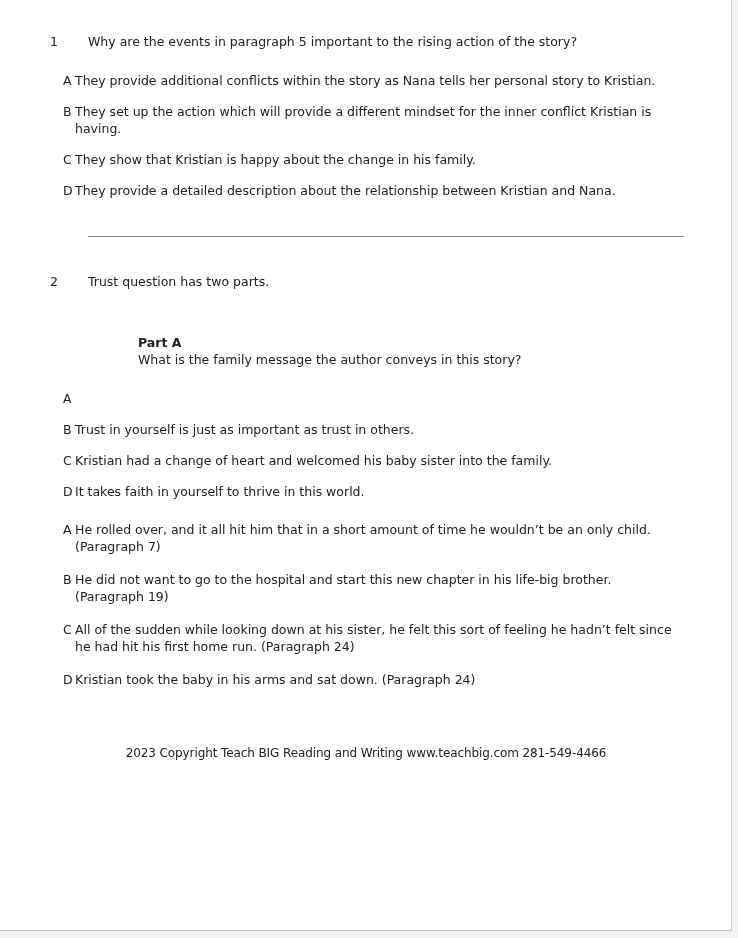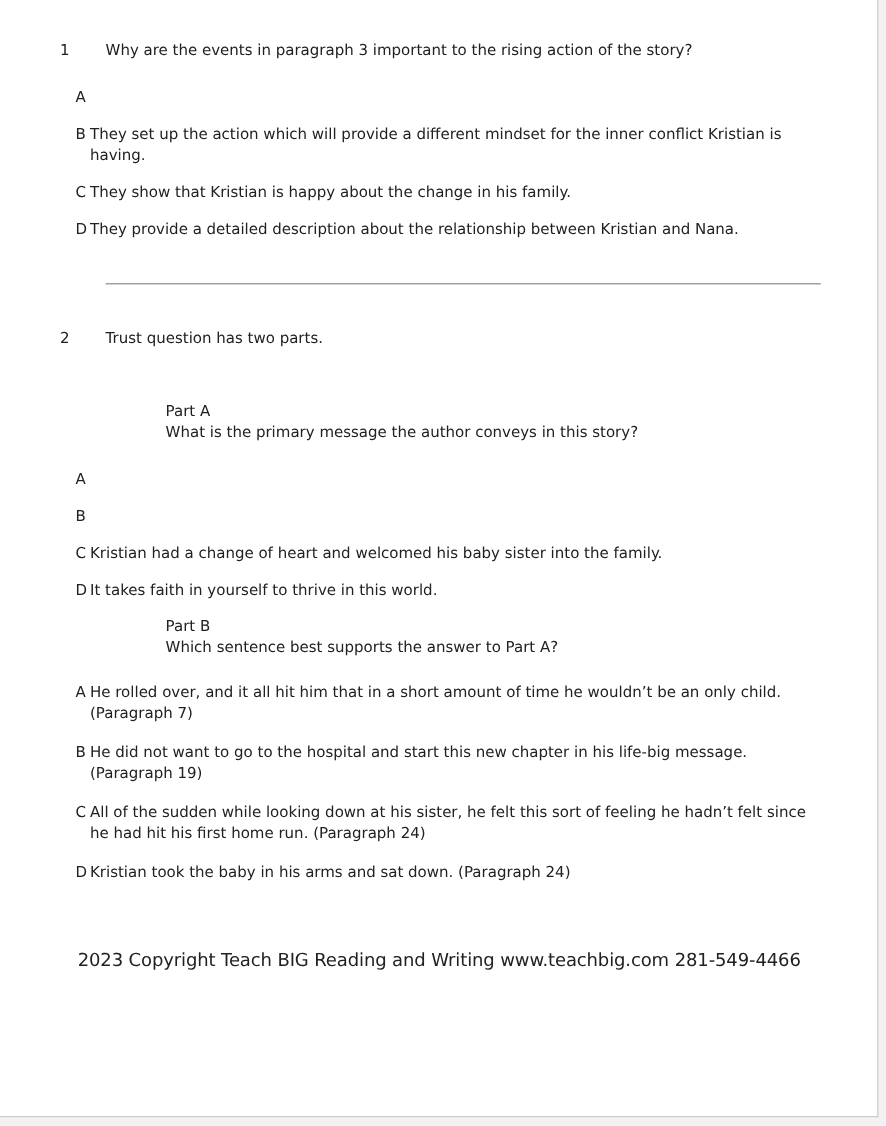--- a/index.html
+++ b/index.html
@@ -36,55 +36,56 @@
 
   .divider {
     border: none;
     border-top: 1.5px solid #8a8a8a;
     margin: 37px 47px 0 88px;
   }
 
   .q2-row { margin-top: 36px; }
 
   .part-head { padding-left: 88px; margin-top: 44px; }
-  .part-title { font-weight: normal; }
+  .part-title { font-weight: bold; }
   .part-question { max-width: 600px; }
 
   .pa-opts .opt-a { margin-top: 22px; }
   .pa-opts .opt + .opt { margin-top: 14px; }
 
   .part-b-head { margin-top: 13px; }
 
   .pb-opts .opt-a { margin-top: 21px; }
   .pb-opts .opt + .opt { margin-top: 16px; }
   .quote { }
   .cite { font-style: normal; }
 
   .footer {
     margin-top: 57px;
     width: 732px;
     text-align: center;
-    font-size: 15px;
+    font-size: 12px;
     letter-spacing: -0.1px;
   }
 </style>
 </head>
 <body>
 
 <div class="page">
   <div class="content">
 
     <div class="q-row">
       <div class="q-num">1</div>
-      <div class="q-prompt">Why are the events in paragraph 3 important to the rising action of the story?</div>
+      <div class="q-prompt">Why are the events in paragraph 5 important to the rising action of the story?</div>
     </div>
 
     <div class="q1-opts">
       <div class="opt opt-a">
         <div class="opt-letter">A</div>
+        <div class="opt-text">They provide additional conflicts within the story as Nana tells her personal story to Kristian.</div>
       </div>
       <div class="opt">
         <div class="opt-letter">B</div>
         <div class="opt-text">They set up the action which will provide a different mindset for the inner conflict Kristian is having.</div>
       </div>
       <div class="opt">
         <div class="opt-letter">C</div>
         <div class="opt-text">They show that Kristian is happy about the change in his family.</div>
       </div>
       <div class="opt">
@@ -98,53 +99,50 @@
 
   <div class="content">
 
     <div class="q-row q2-row">
       <div class="q-num">2</div>
       <div class="q-prompt">Trust question has two parts.</div>
     </div>
 
     <div class="part-head">
       <div class="part-title">Part A</div>
-      <div class="part-question">What is the primary message the author conveys in this story?</div>
+      <div class="part-question">What is the family message the author conveys in this story?</div>
     </div>
 
     <div class="pa-opts">
       <div class="opt opt-a">
         <div class="opt-letter">A</div>
       </div>
       <div class="opt">
         <div class="opt-letter">B</div>
+        <div class="opt-text">Trust in yourself is just as important as trust in others.</div>
       </div>
       <div class="opt">
         <div class="opt-letter">C</div>
         <div class="opt-text">Kristian had a change of heart and welcomed his baby sister into the family.</div>
       </div>
       <div class="opt">
         <div class="opt-letter">D</div>
         <div class="opt-text">It takes faith in yourself to thrive in this world.</div>
       </div>
     </div>
 
-    <div class="part-head part-b-head">
-      <div class="part-title">Part B</div>
-      <div class="part-question">Which sentence best supports the answer to Part A?</div>
-    </div>
 
     <div class="pb-opts">
       <div class="opt opt-a">
         <div class="opt-letter">A</div>
         <div class="opt-text"><span class="quote">He rolled over, and it all hit him that in a short amount of time he wouldn’t be an only child.</span> <span class="cite">(Paragraph 7)</span></div>
       </div>
       <div class="opt">
         <div class="opt-letter">B</div>
-        <div class="opt-text"><span class="quote">He did not want to go to the hospital and start this new chapter in his life-big message.</span> <span class="cite">(Paragraph 19)</span></div>
+        <div class="opt-text"><span class="quote">He did not want to go to the hospital and start this new chapter in his life-big brother.</span> <span class="cite">(Paragraph 19)</span></div>
       </div>
       <div class="opt">
         <div class="opt-letter">C</div>
         <div class="opt-text"><span class="quote">All of the sudden while looking down at his sister, he felt this sort of feeling he hadn’t felt since he had hit his first home run.</span> <span class="cite">(Paragraph 24)</span></div>
       </div>
       <div class="opt">
         <div class="opt-letter">D</div>
         <div class="opt-text"><span class="quote">Kristian took the baby in his arms and sat down.</span> <span class="cite">(Paragraph 24)</span></div>
       </div>
     </div>

